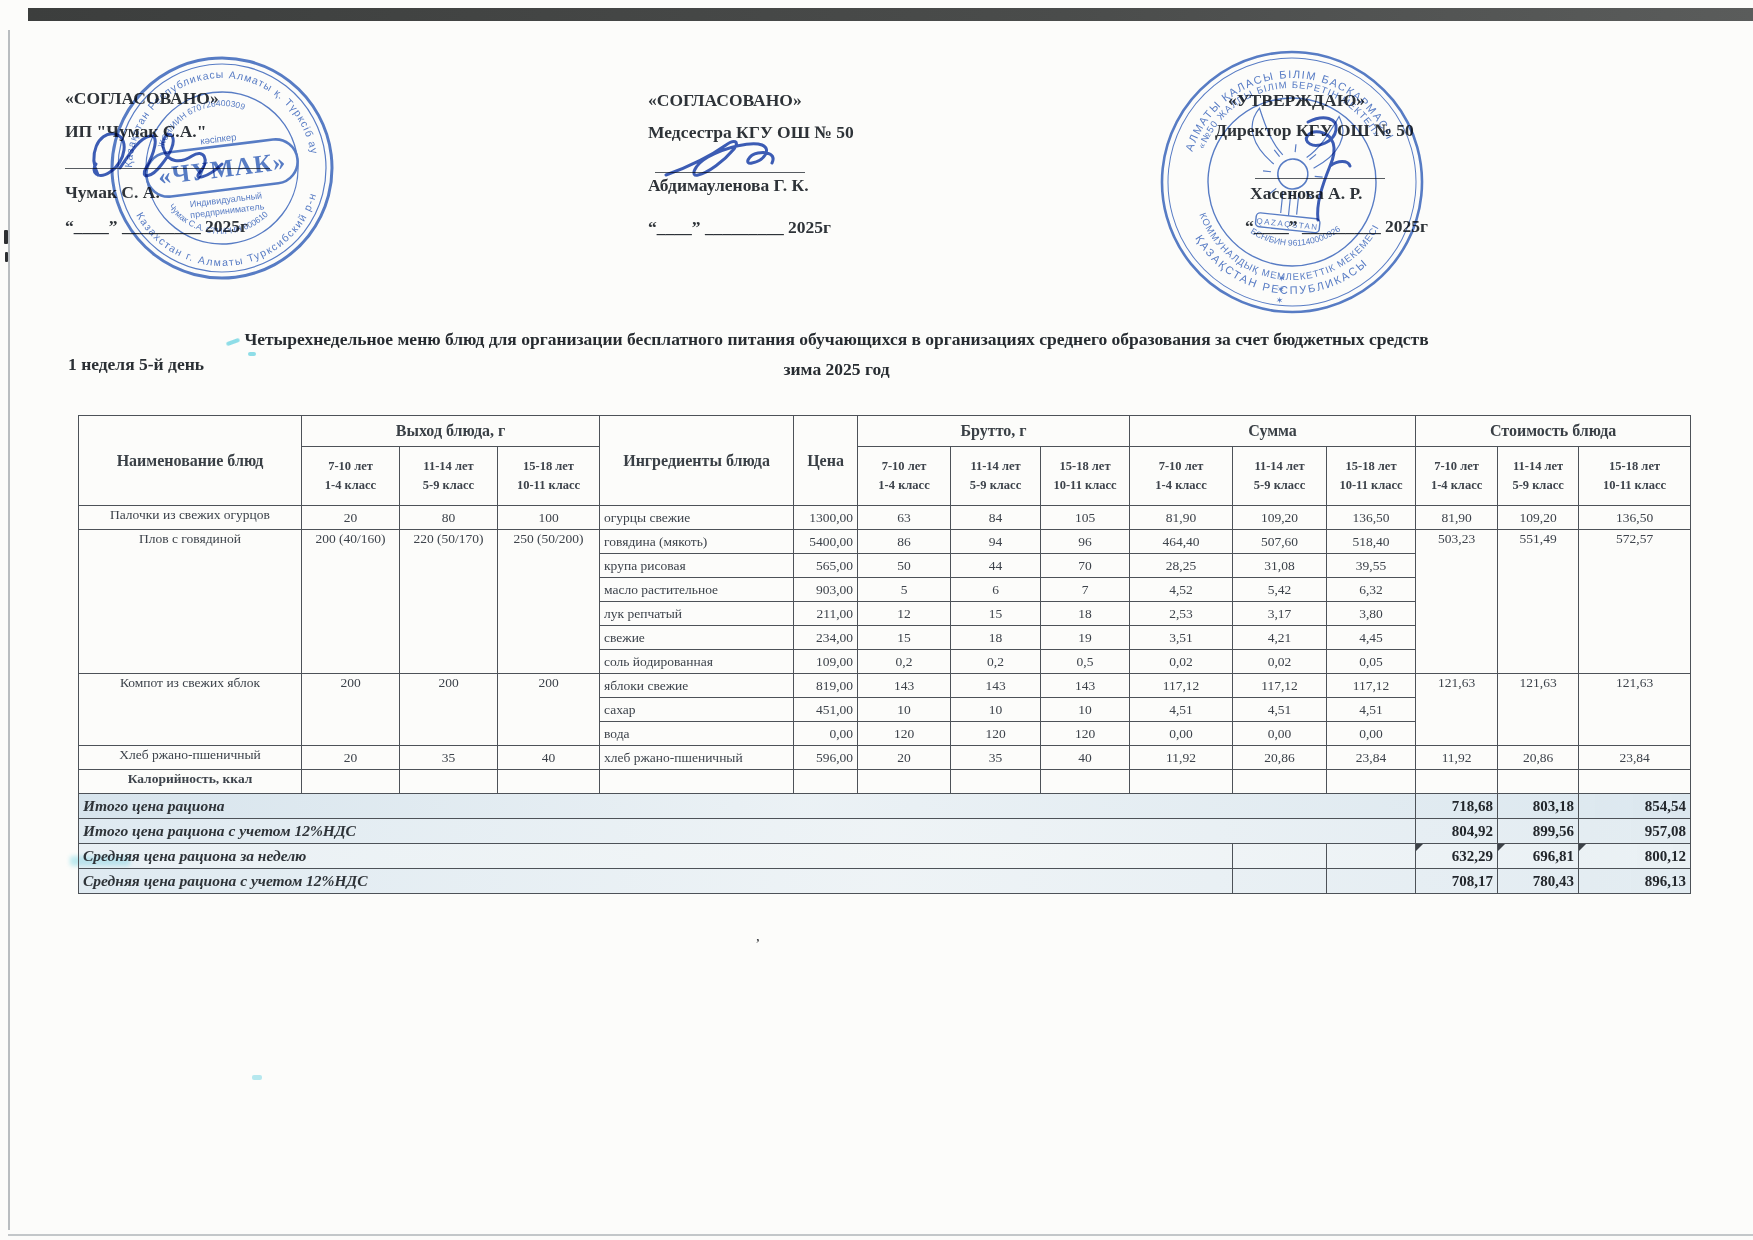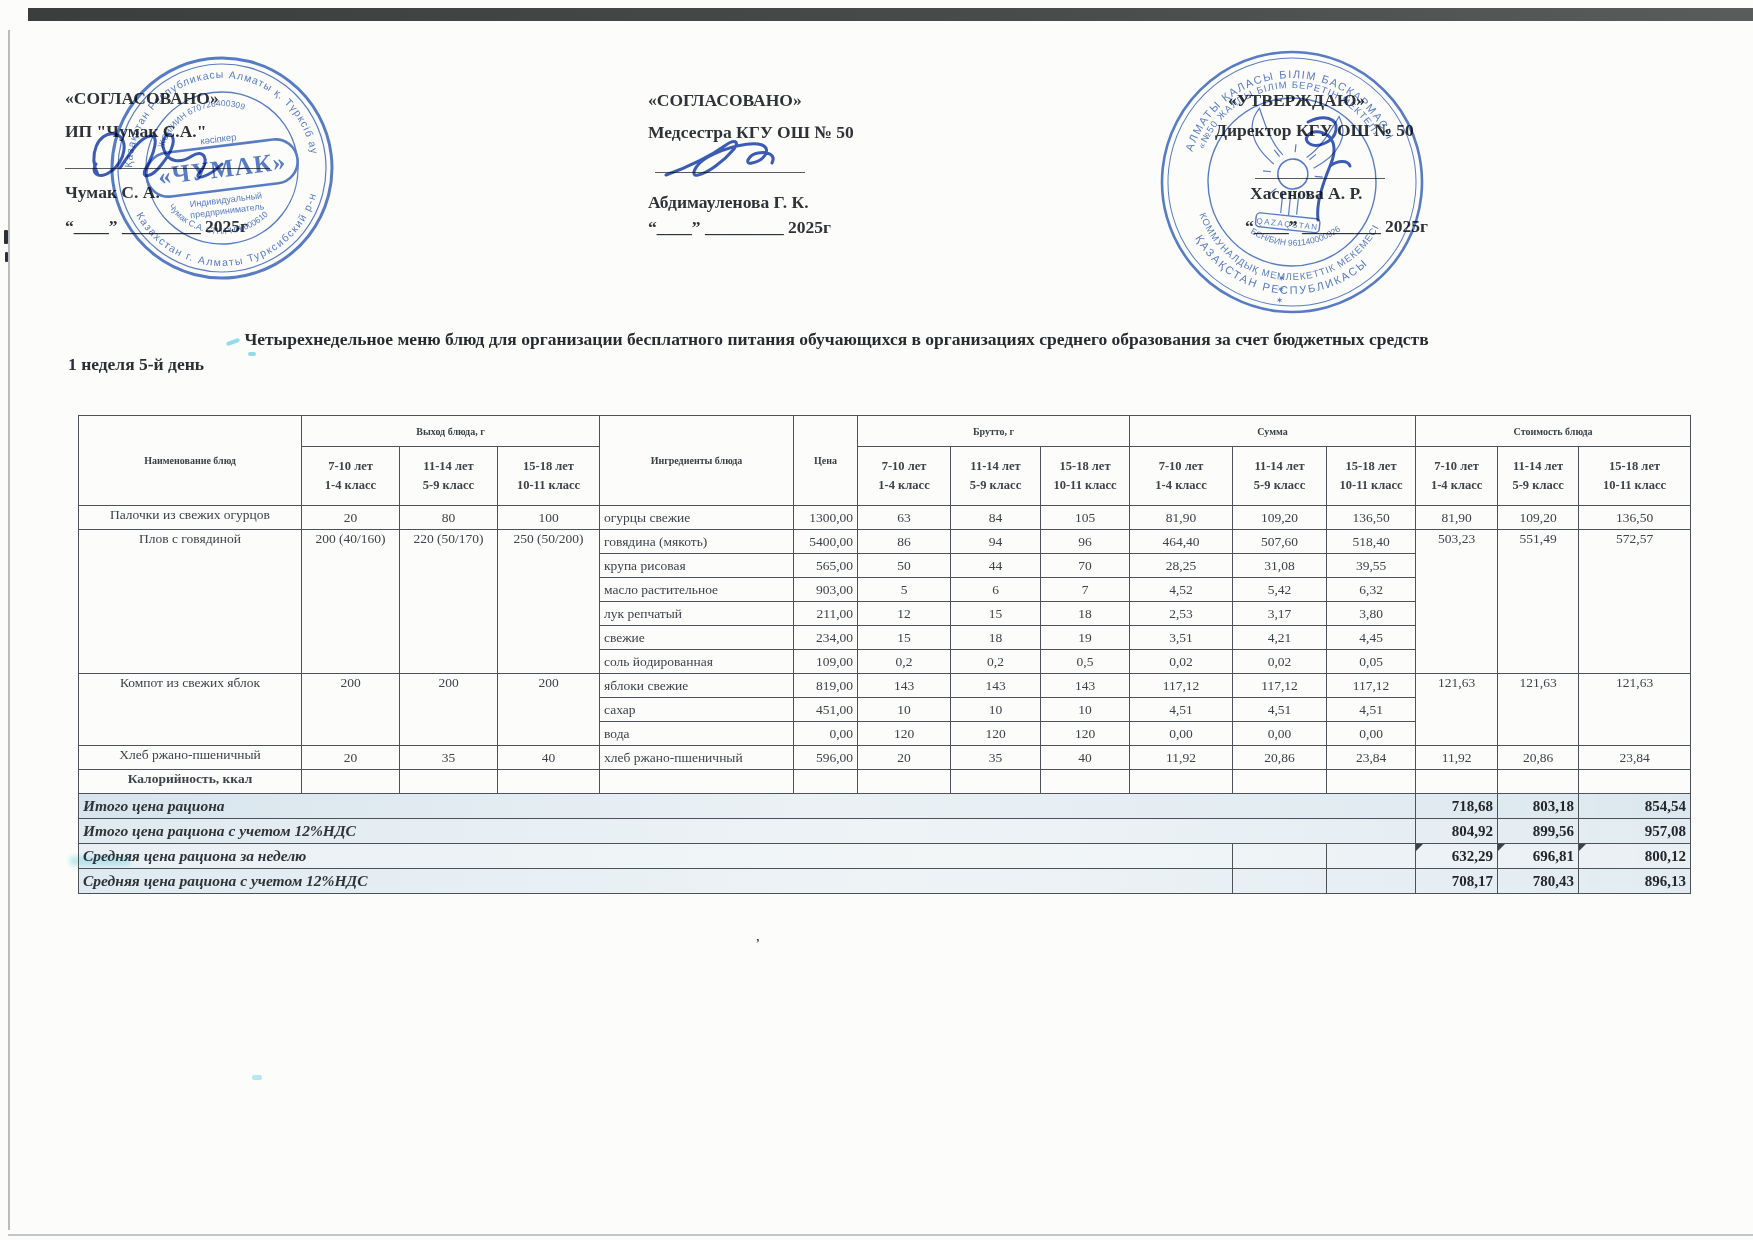--- a/index.html
+++ b/index.html
@@ -23,21 +23,21 @@
   .section-label{position:absolute;left:68px;top:354px;font-weight:bold;font-size:17.5px;color:#2b3035;}
 
   
   table.menu{position:absolute;left:78px;top:415px;border-collapse:collapse;table-layout:fixed;
              width:1612px;font-size:13.5px;color:#3d434b;}
   table.menu td{border:1px solid #4d5258;padding:1px 4px;overflow:hidden;}
   table.menu tr.h1 td{height:28px;}
   table.menu tr.h2 td{height:56px;}
   table.menu tr.d td{height:21px;}
   table.menu tr.f td{height:22px;}
-  .hc{text-align:center;font-weight:bold;font-size:10px;color:#3a4046;vertical-align:middle;}
+  .hc{text-align:center;font-weight:bold;font-size:16px;color:#3a4046;vertical-align:middle;}
   .age{text-align:center;font-size:12.5px;font-weight:bold;line-height:1.55;vertical-align:middle;}
   .dishname{text-align:center;vertical-align:top;padding-left:5px;}
   .ing{text-align:left;padding-left:5px;}
   .c{text-align:center;}
   .pr{text-align:right;padding-right:6px;}
   .topv{vertical-align:top;padding-top:2px;}
   .bold{font-weight:bold;}
   .flabel{font-weight:bold;font-style:italic;font-size:15.5px;padding-left:6px;color:#2e3338;}
   .fval{font-weight:bold;font-size:15px;text-align:right;padding-right:7px;color:#23272c;}
   .tintA{background:linear-gradient(90deg,rgba(140,180,210,.33),rgba(174,203,226,.22) 45%,rgba(148,186,214,.31));}
@@ -93,21 +93,21 @@
     <text class="stamp-ring-text" font-size="8.5"><textPath href="#chInBot" startOffset="16%">Чумак С.А. СТН/РНН 600610</textPath></text>
     <text x="118" y="92" text-anchor="middle" font-size="9.5" class="stamp-ring-text">кәсіпкер</text>
     <text x="118" y="127" text-anchor="middle" font-size="25" font-weight="bold" letter-spacing="1" fill="#4a72c4" font-family="Liberation Serif,serif">«ЧУМАК»</text>
     <text x="118" y="153" text-anchor="middle" font-size="9" class="stamp-ring-text">Индивидуальный</text>
     <text x="118" y="164" text-anchor="middle" font-size="9" class="stamp-ring-text">предприниматель</text>
   </svg>
 
   <div class="appr" style="left:648px;top:90px;">«СОГЛАСОВАНО»</div>
   <div class="appr" style="left:648px;top:122px;">Медсестра КГУ ОШ № 50</div>
   <div class="sig-underline" style="left:655px;top:172px;width:150px;"></div>
-  <div class="appr" style="left:648px;top:192px;">Абдимауленова Г. К.</div>
+  <div class="appr" style="left:648px;top:175px;">Абдимауленова Г. К.</div>
   <div class="appr" style="left:648px;top:217px;">“____” _________ 2025г</div>
 
   <svg class="sigsvg" style="left:660px;top:133px;" width="130" height="48" viewBox="0 0 130 48">
     <path d="M6,42 C28,34 52,22 66,12 C74,6 80,8 74,16 C64,28 48,40 38,42 C30,44 34,32 48,24 C66,14 92,8 102,12 C112,16 104,28 92,30 C84,32 88,22 98,20 C108,18 116,22 112,30" stroke="#3c5db8" stroke-width="3" fill="none" stroke-linecap="round"></path>
   </svg>
 
   <div class="appr" style="left:1228px;top:90px;text-align:right;">«УТВЕРЖДАЮ»</div>
   <div class="appr" style="left:1215px;top:120px;">Директор КГУ ОШ № 50</div>
   <div class="sig-underline" style="left:1255px;top:178px;width:130px;"></div>
   <div class="appr" style="left:1250px;top:183px;">Хасенова А. Р.</div>
@@ -144,20 +144,21 @@
     <text class="stamp-ring-text" font-size="9.5" letter-spacing="1"><textPath href="#scInTop" startOffset="8%">«№50 ЖАЛПЫ БІЛІМ БЕРЕТІН МЕКТЕП»</textPath></text>
     <text class="stamp-ring-text" font-size="9.5" letter-spacing="1"><textPath href="#scInBot" startOffset="14%">КОММУНАЛДЫҚ МЕМЛЕКЕТТІК МЕКЕМЕСІ</textPath></text>
     <text class="stamp-ring-text" font-size="8.5"><textPath href="#scBin" startOffset="30%">БСН/БИН 961140000926</textPath></text>
     <text x="136" y="181" text-anchor="middle" font-size="8" letter-spacing="1.5" class="stamp-ring-text">QAZAQSTAN</text>
     <text x="136" y="236" text-anchor="middle" font-size="9" fill="#4a72c4">✶</text>
     <text x="136" y="247" text-anchor="middle" font-size="9" fill="#4a72c4">✶</text>
     <text x="136" y="258" text-anchor="middle" font-size="9" fill="#4a72c4">✶</text>
   </svg>
 
   <div class="title" style="top:290px;">Четырехнедельное меню блюд для организации бесплатного питания обучающихся в организациях среднего образования за счет бюджетных средств</div>
+  <div class="title" style="top:320px;">зима 2025 год</div>
 
   <div class="section-label">1 неделя 5-й день</div>
 
   <table class="menu">
     <colgroup>
       <col style="width:223px">
         <col style="width:98px">
         <col style="width:98px">
         <col style="width:102px">
       <col style="width:194px">

